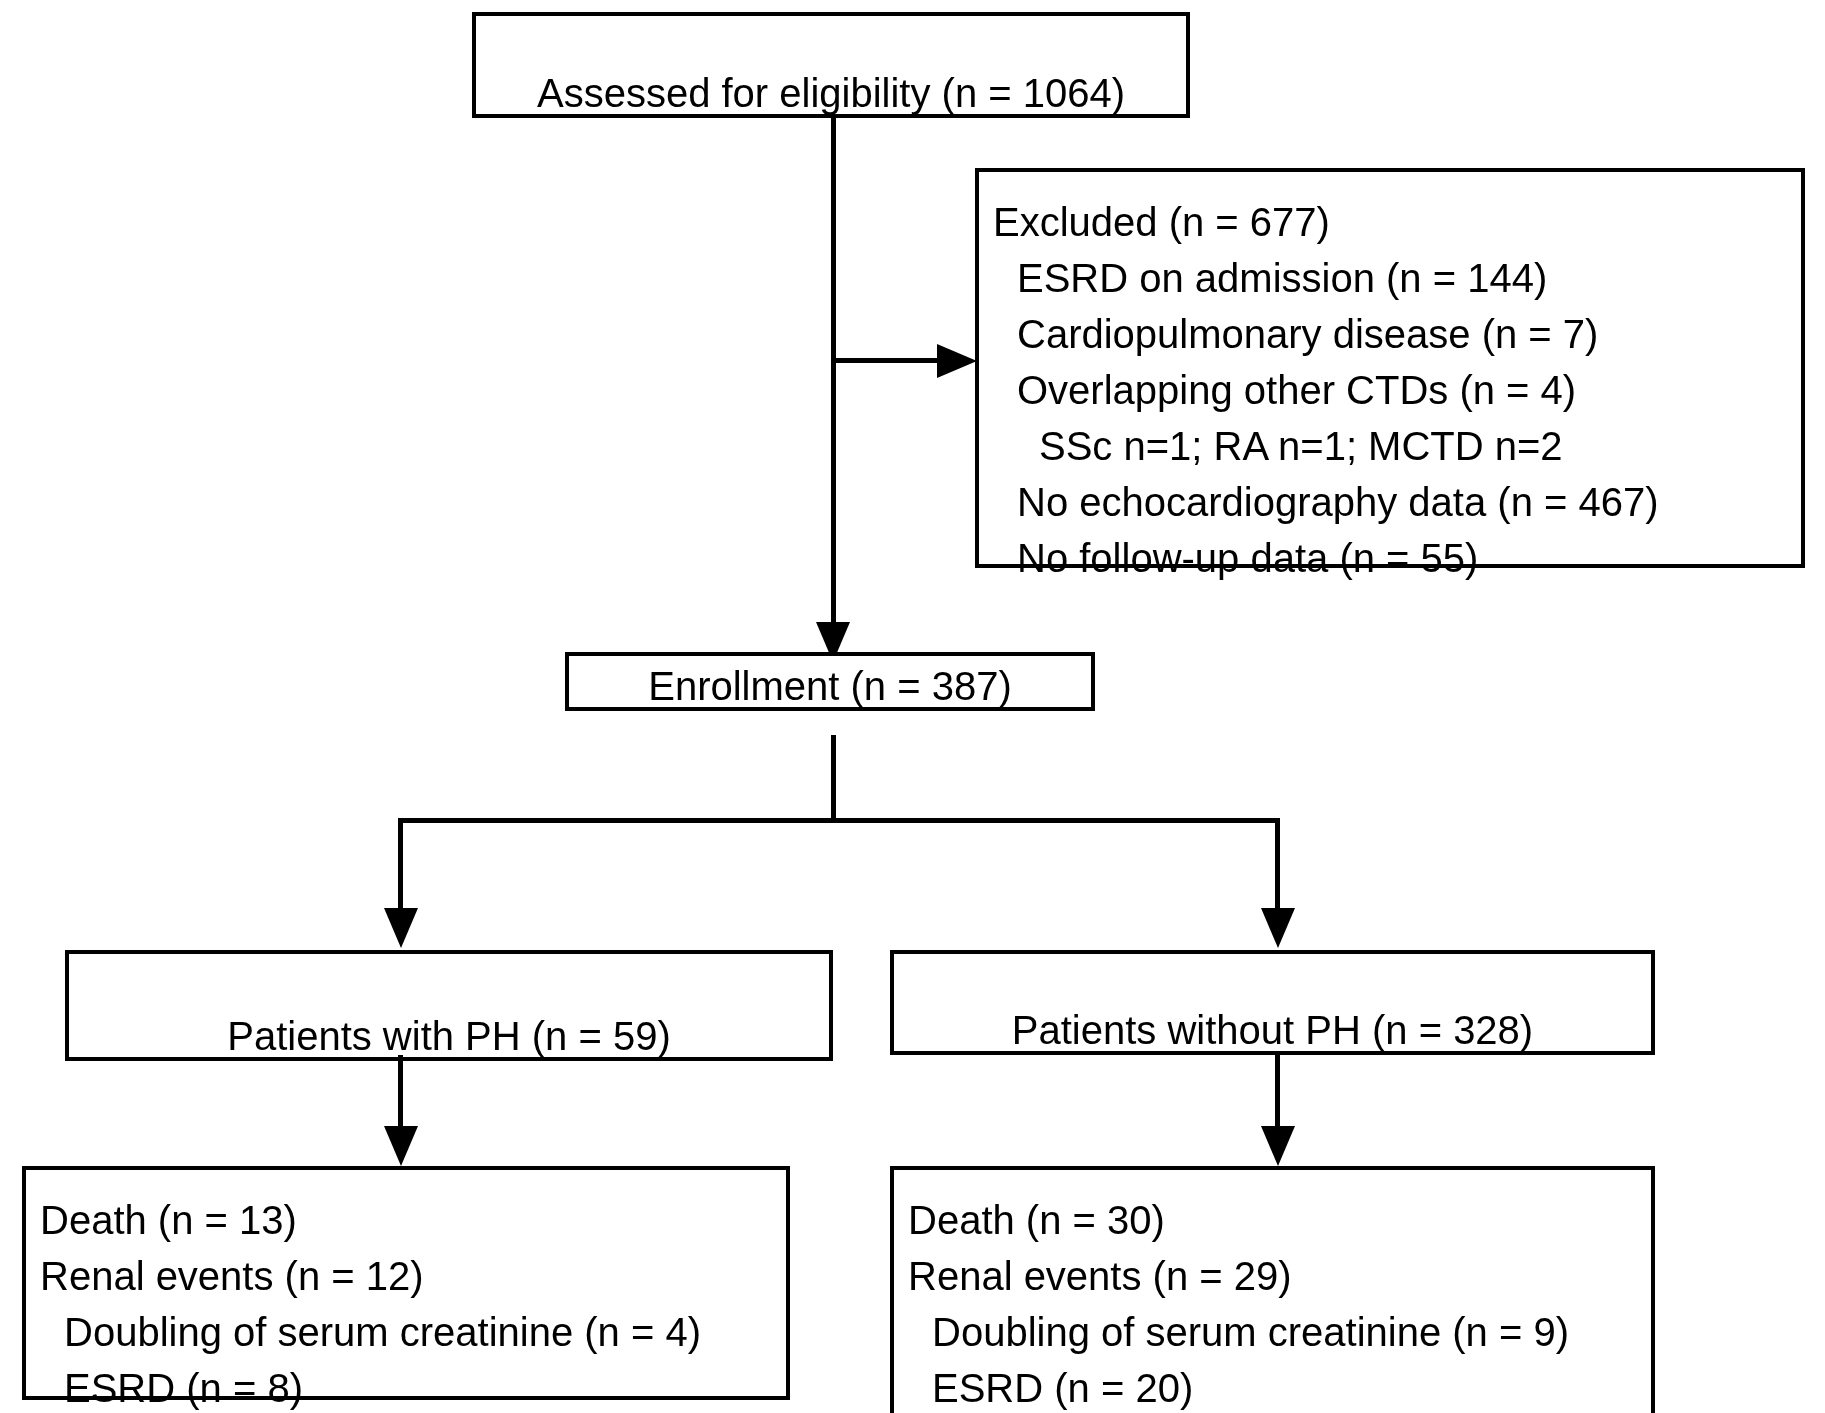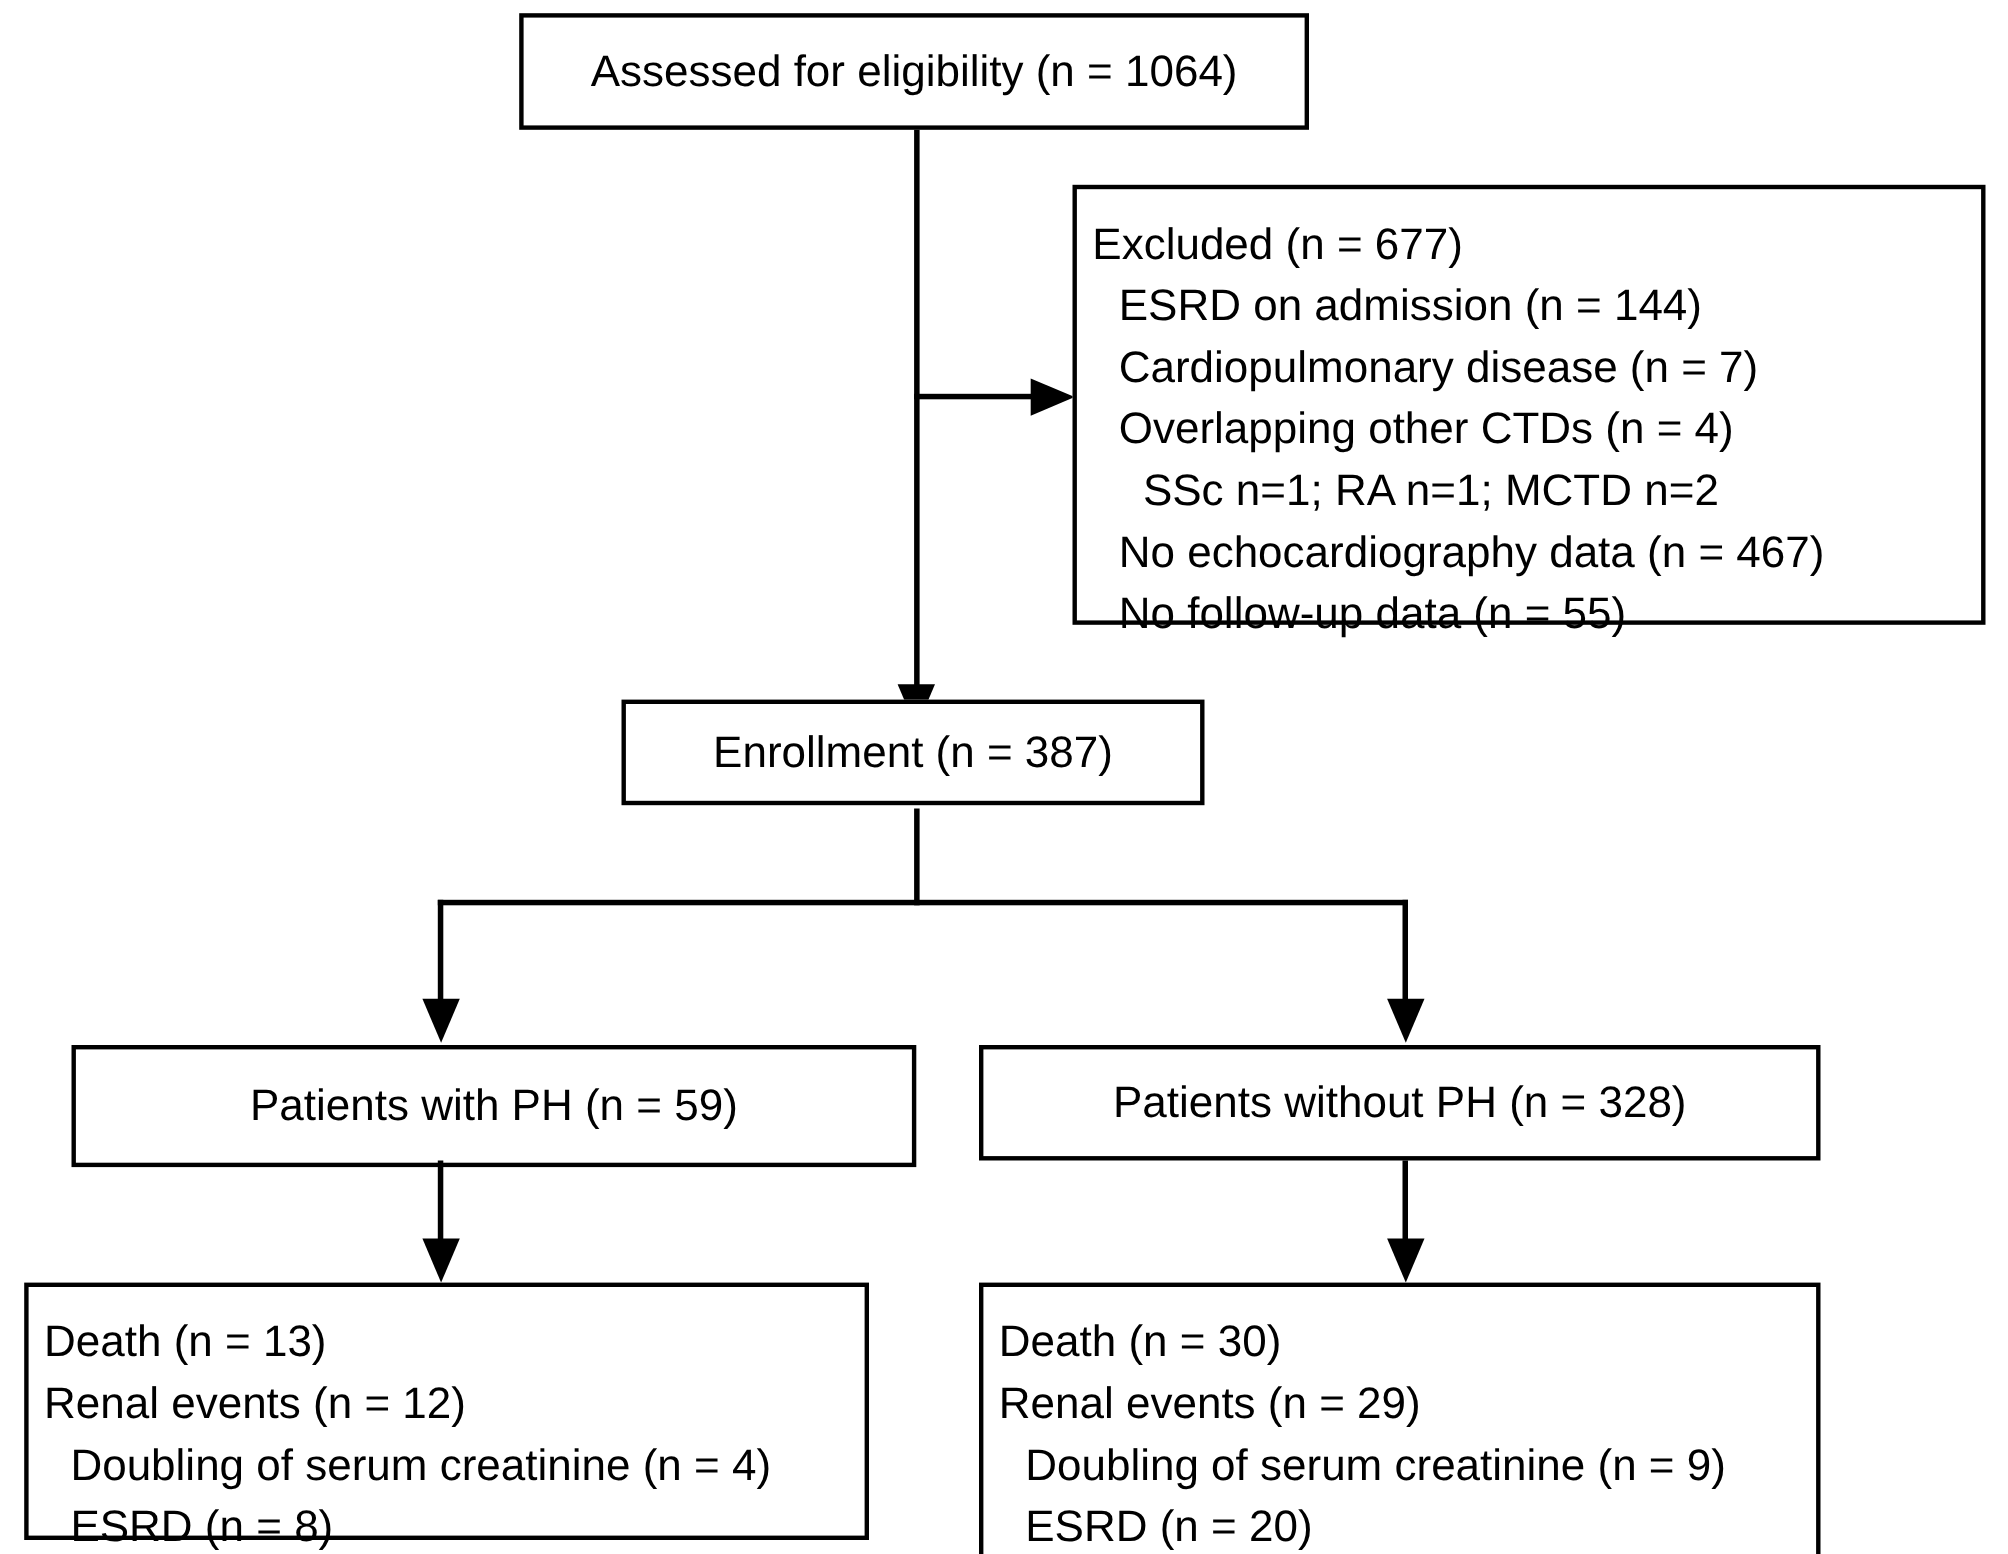--- a/index.html
+++ b/index.html
@@ -17,21 +17,21 @@
     height: 1413px;
     background: #ffffff;
     overflow: hidden;
   }
   .node {
     position: absolute;
     box-sizing: border-box;
     background: #ffffff;
     border: 4px solid #000000;
     display: flex;
-    align-items: center;
+    align-items: flex-end;
   }
   .node.centered { justify-content: center; }
   .node .node-text {
     font-size: 40px;
     line-height: 1.02;
     letter-spacing: 0px;
     white-space: pre;
     color: #000000;
   }
   .node.multiline {
@@ -96,21 +96,21 @@
       <span class="node-text">Excluded (n = 677)</span>
       <span class="node-text indent1">ESRD on admission (n = 144)</span>
       <span class="node-text indent1">Cardiopulmonary disease (n = 7)</span>
       <span class="node-text indent1">Overlapping other CTDs (n = 4)</span>
       <span class="node-text indent2">SSc n=1; RA n=1; MCTD n=2</span>
       <span class="node-text indent1">No echocardiography data (n = 467)</span>
       <span class="node-text indent1">No follow-up data (n = 55)</span>
     </div>
   </div>
 
-  <div class="node centered" style="left:565px; top:636px; width:530px; height:96px;">
+  <div class="node centered" style="left:565px; top:652px; width:530px; height:59px;">
     <span class="node-text">Enrollment (n = 387)</span>
   </div>
 
   <div class="vline" style="left:831px; top:735px; height:88px;"></div>
   <div class="hline" style="left:398px; top:818px; width:882px;"></div>
 
   <div class="vline" style="left:398px; top:818px; height:98px;"></div>
   <div class="arrow-down" style="left:384px; top:908px;"></div>
 
   <div class="vline" style="left:1275px; top:818px; height:98px;"></div>

